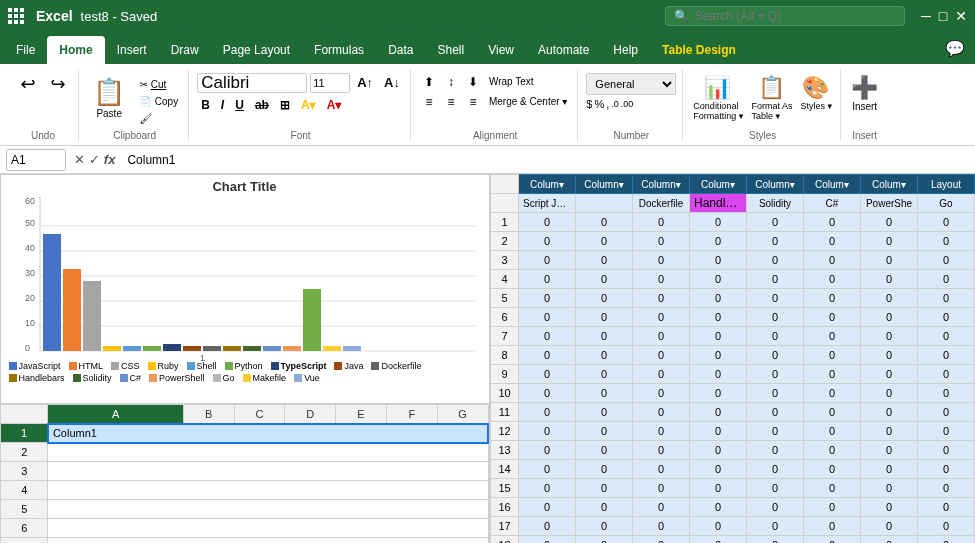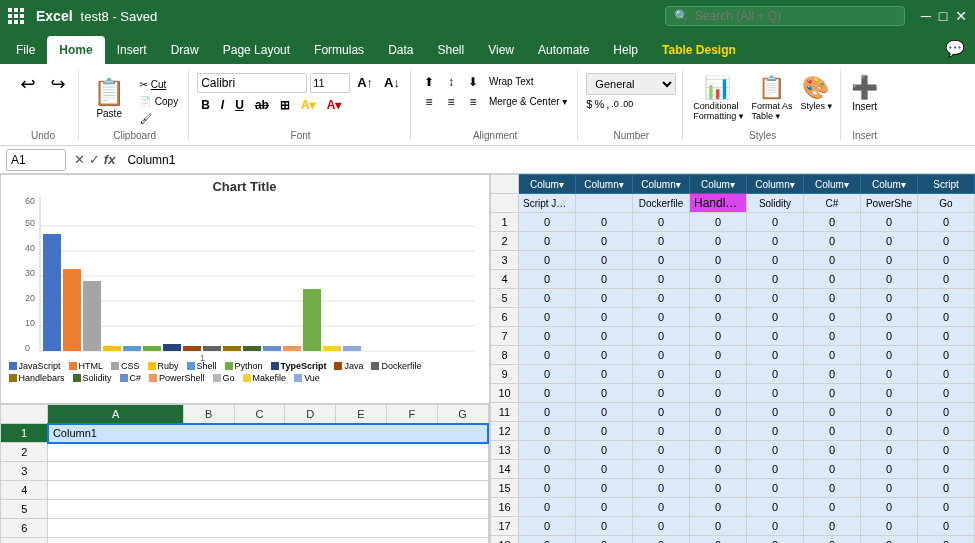--- a/index.html
+++ b/index.html
@@ -104,21 +104,21 @@
       flex-direction: column;
       gap: 3px;
       padding-top: 4px;
     }
     .font-row {
       display: flex;
       align-items: center;
       gap: 3px;
     }
     .font-select {
-      font-size: 12px;
+      font-size: 17px;
       border: 1px solid #ccc;
       border-radius: 2px;
       padding: 1px 3px;
       width: 110px;
       height: 20px;
     }
     .size-select {
       width: 40px;
       font-size: 11px;
       border: 1px solid #ccc;
@@ -541,21 +541,21 @@
 
         <tr>
           <th style="background:#f2f2f2;width:28px;border:1px solid #d0d0d0;font-size:10px;"></th>
           <th style="background:#1a5276;color:white;border:1px solid #2471a3;font-size:10px;font-weight:normal;min-width:60px;">Colum▾</th>
           <th style="background:#1a5276;color:white;border:1px solid #2471a3;font-size:10px;font-weight:normal;min-width:60px;">Column▾</th>
           <th style="background:#1a5276;color:white;border:1px solid #2471a3;font-size:10px;font-weight:normal;min-width:60px;">Column▾</th>
           <th style="background:#1a5276;color:white;border:1px solid #2471a3;font-size:10px;font-weight:normal;min-width:60px;">Colum▾</th>
           <th style="background:#1a5276;color:white;border:1px solid #2471a3;font-size:10px;font-weight:normal;min-width:60px;">Column▾</th>
           <th style="background:#1a5276;color:white;border:1px solid #2471a3;font-size:10px;font-weight:normal;min-width:60px;">Colum▾</th>
           <th style="background:#1a5276;color:white;border:1px solid #2471a3;font-size:10px;font-weight:normal;min-width:60px;">Colum▾</th>
-          <th style="background:#1a5276;color:white;border:1px solid #2471a3;font-size:10px;font-weight:normal;min-width:50px;">Script</th>
+          <th style="background:#1a5276;color:white;border:1px solid #2471a3;font-size:10px;font-weight:normal;min-width:50px;">Layout</th>
         </tr>
 
         <tr>
           <th style="background:#f2f2f2;border:1px solid #d0d0d0;font-size:10px;"></th>
           <td style="background:#dce9f8;border:1px solid #d0d0d0;font-size:10px;text-align:center;">Script Java</td>
           <td style="background:#dce9f8;border:1px solid #d0d0d0;font-size:10px;text-align:center;"></td>
           <td style="background:#dce9f8;border:1px solid #d0d0d0;font-size:10px;text-align:center;">Dockerfile</td>
           <td style="background:#d946ef;border:1px solid #d0d0d0;font-size:12px;text-align:center;">Handlebar</td>
           <td style="background:#dce9f8;border:1px solid #d0d0d0;font-size:10px;text-align:center;">Solidity</td>
           <td style="background:#dce9f8;border:1px solid #d0d0d0;font-size:10px;text-align:center;">C#</td>

